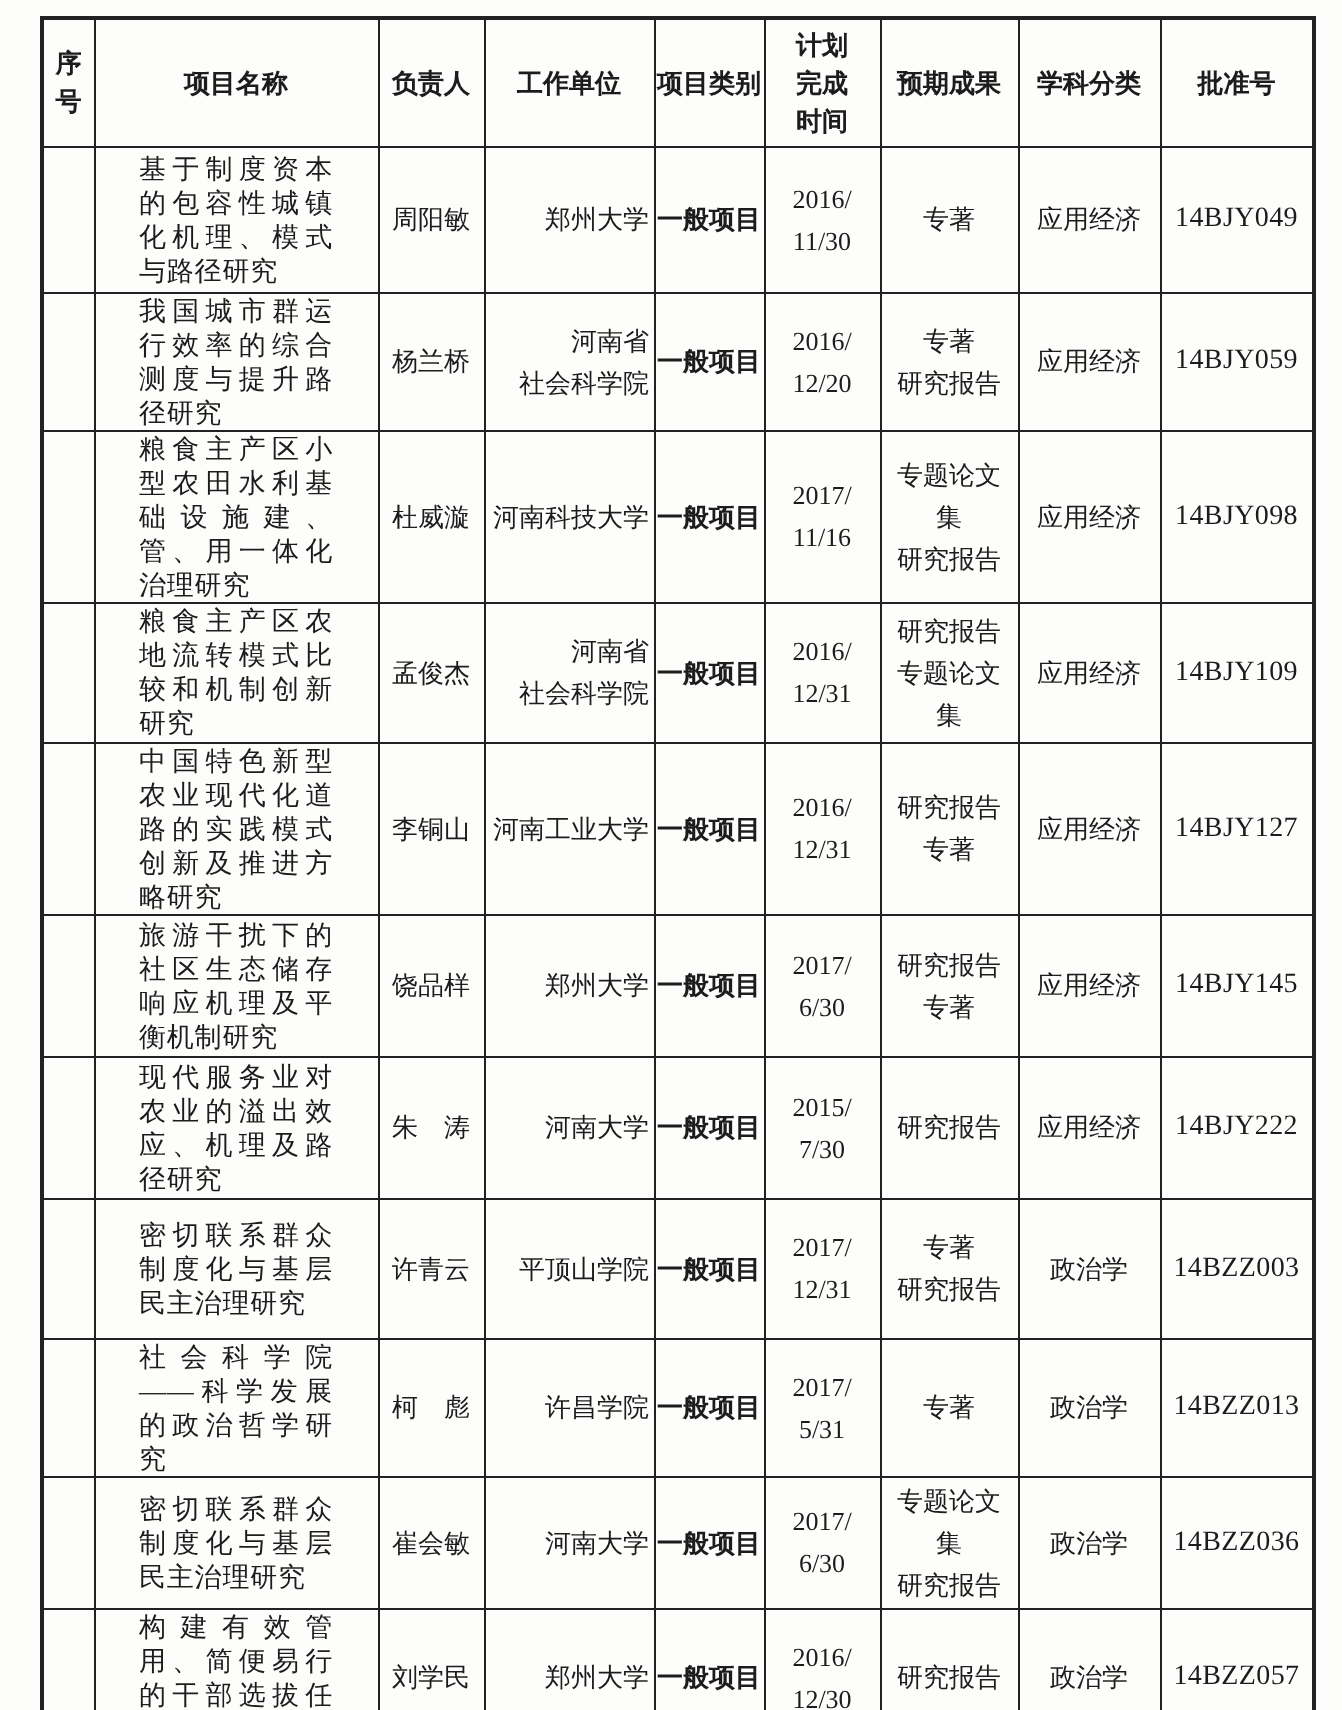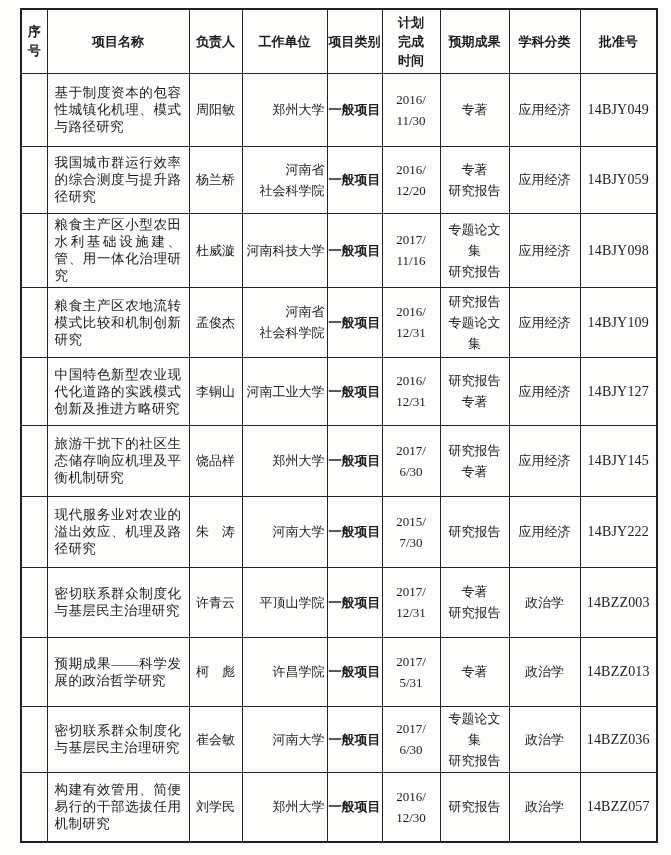--- a/index.html
+++ b/index.html
@@ -64,21 +64,21 @@
   col.w-unit       { width: 85px; }
   col.w-category   { width: 55px; }
   col.w-deadline   { width: 58px; }
   col.w-outcome    { width: 69px; }
   col.w-discipline { width: 71px; }
   col.w-code       { width: 77px; }
   
   td.cell-name {
     text-align: justify;
     text-justify: inter-ideograph;
-    padding: 0 7px;
+    padding: 0 22px;
     font-size: 13.5px;
     line-height: 17px;
     letter-spacing: 0.4px;
   }
   td.cell-category { padding: 0; font-weight: bold; }
   td.cell-unit     { line-height: 21px; text-align: right; }
   td.cell-code     { font-size: 14px; letter-spacing: 0.2px; }
   td.cell-seq      { font-size: 13px; padding-left: 44px; }
 </style>
 </head>
@@ -212,21 +212,21 @@
           <td class="cell-category">一般项目</td>
           <td class="cell-deadline">2017/
 12/31</td>
           <td class="cell-outcome">专著
 研究报告</td>
           <td class="cell-discipline">政治学</td>
           <td class="cell-code">14BZZ003</td>
         </tr>
         <tr>
           <td class="cell-seq">27</td>
-          <td class="cell-name">预期成果——科学发展的政治哲学研究</td>
+          <td class="cell-name">社会科学院——科学发展的政治哲学研究</td>
           <td class="cell-leader">柯　彪</td>
           <td class="cell-unit">许昌学院</td>
           <td class="cell-category">一般项目</td>
           <td class="cell-deadline">2017/
 5/31</td>
           <td class="cell-outcome">专著</td>
           <td class="cell-discipline">政治学</td>
           <td class="cell-code">14BZZ013</td>
         </tr>
         <tr>

